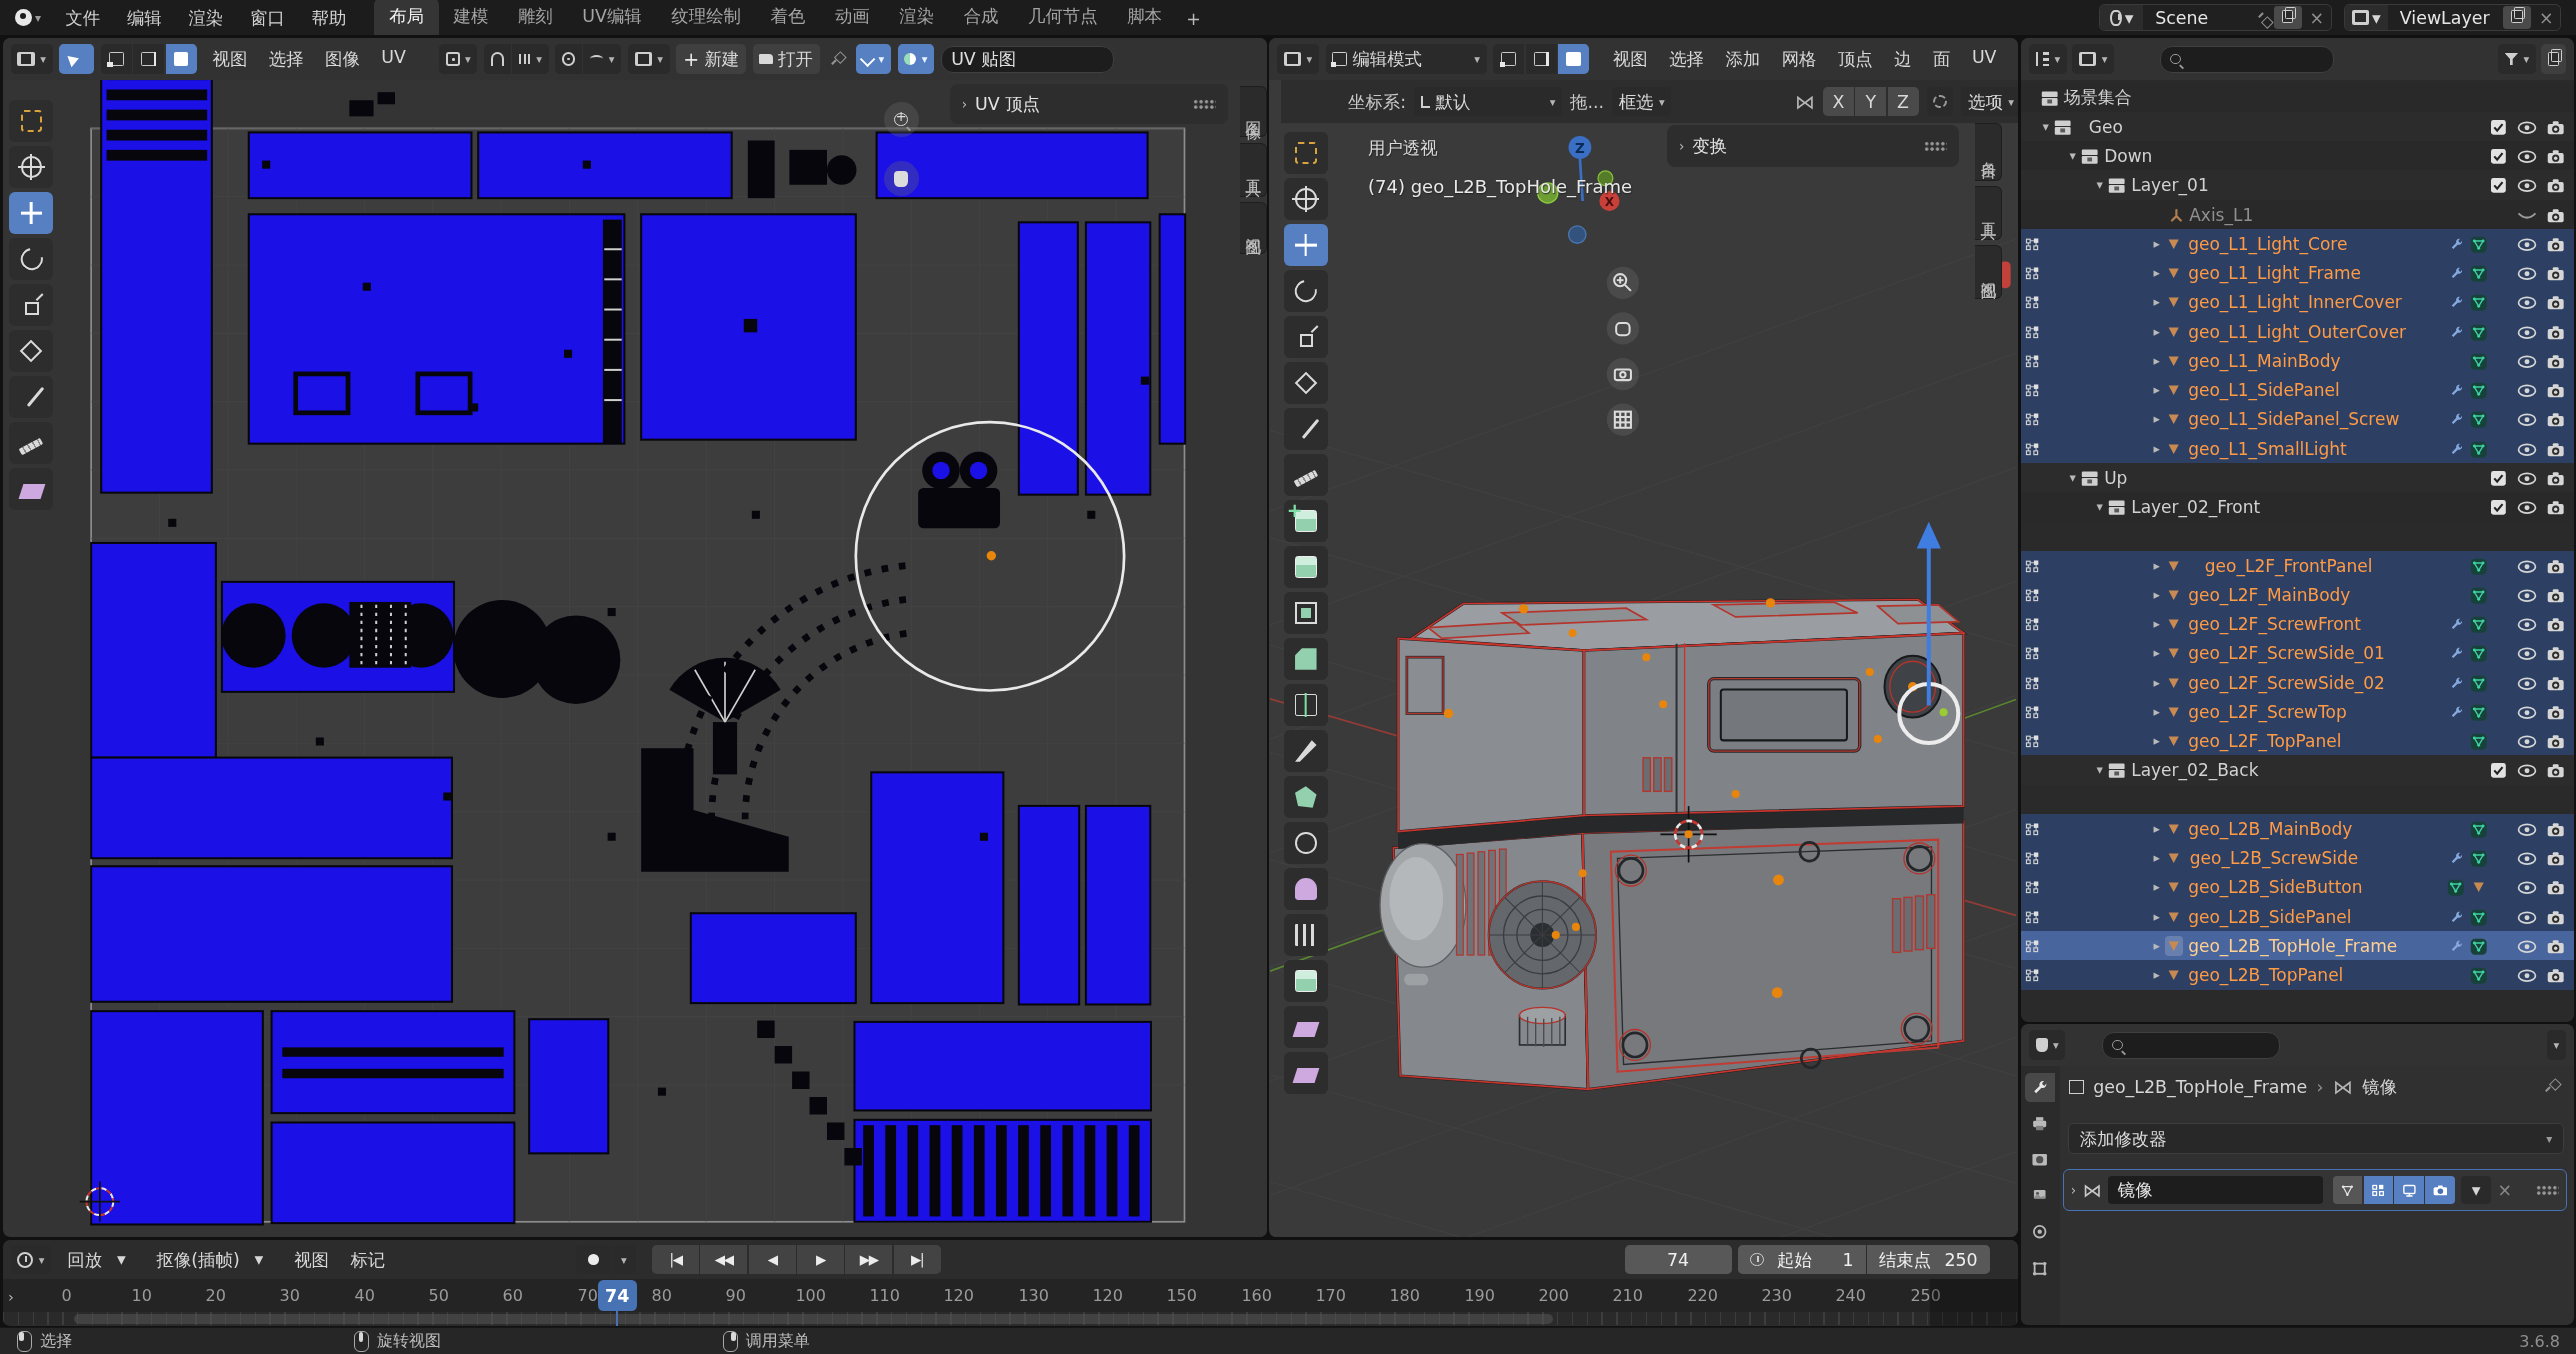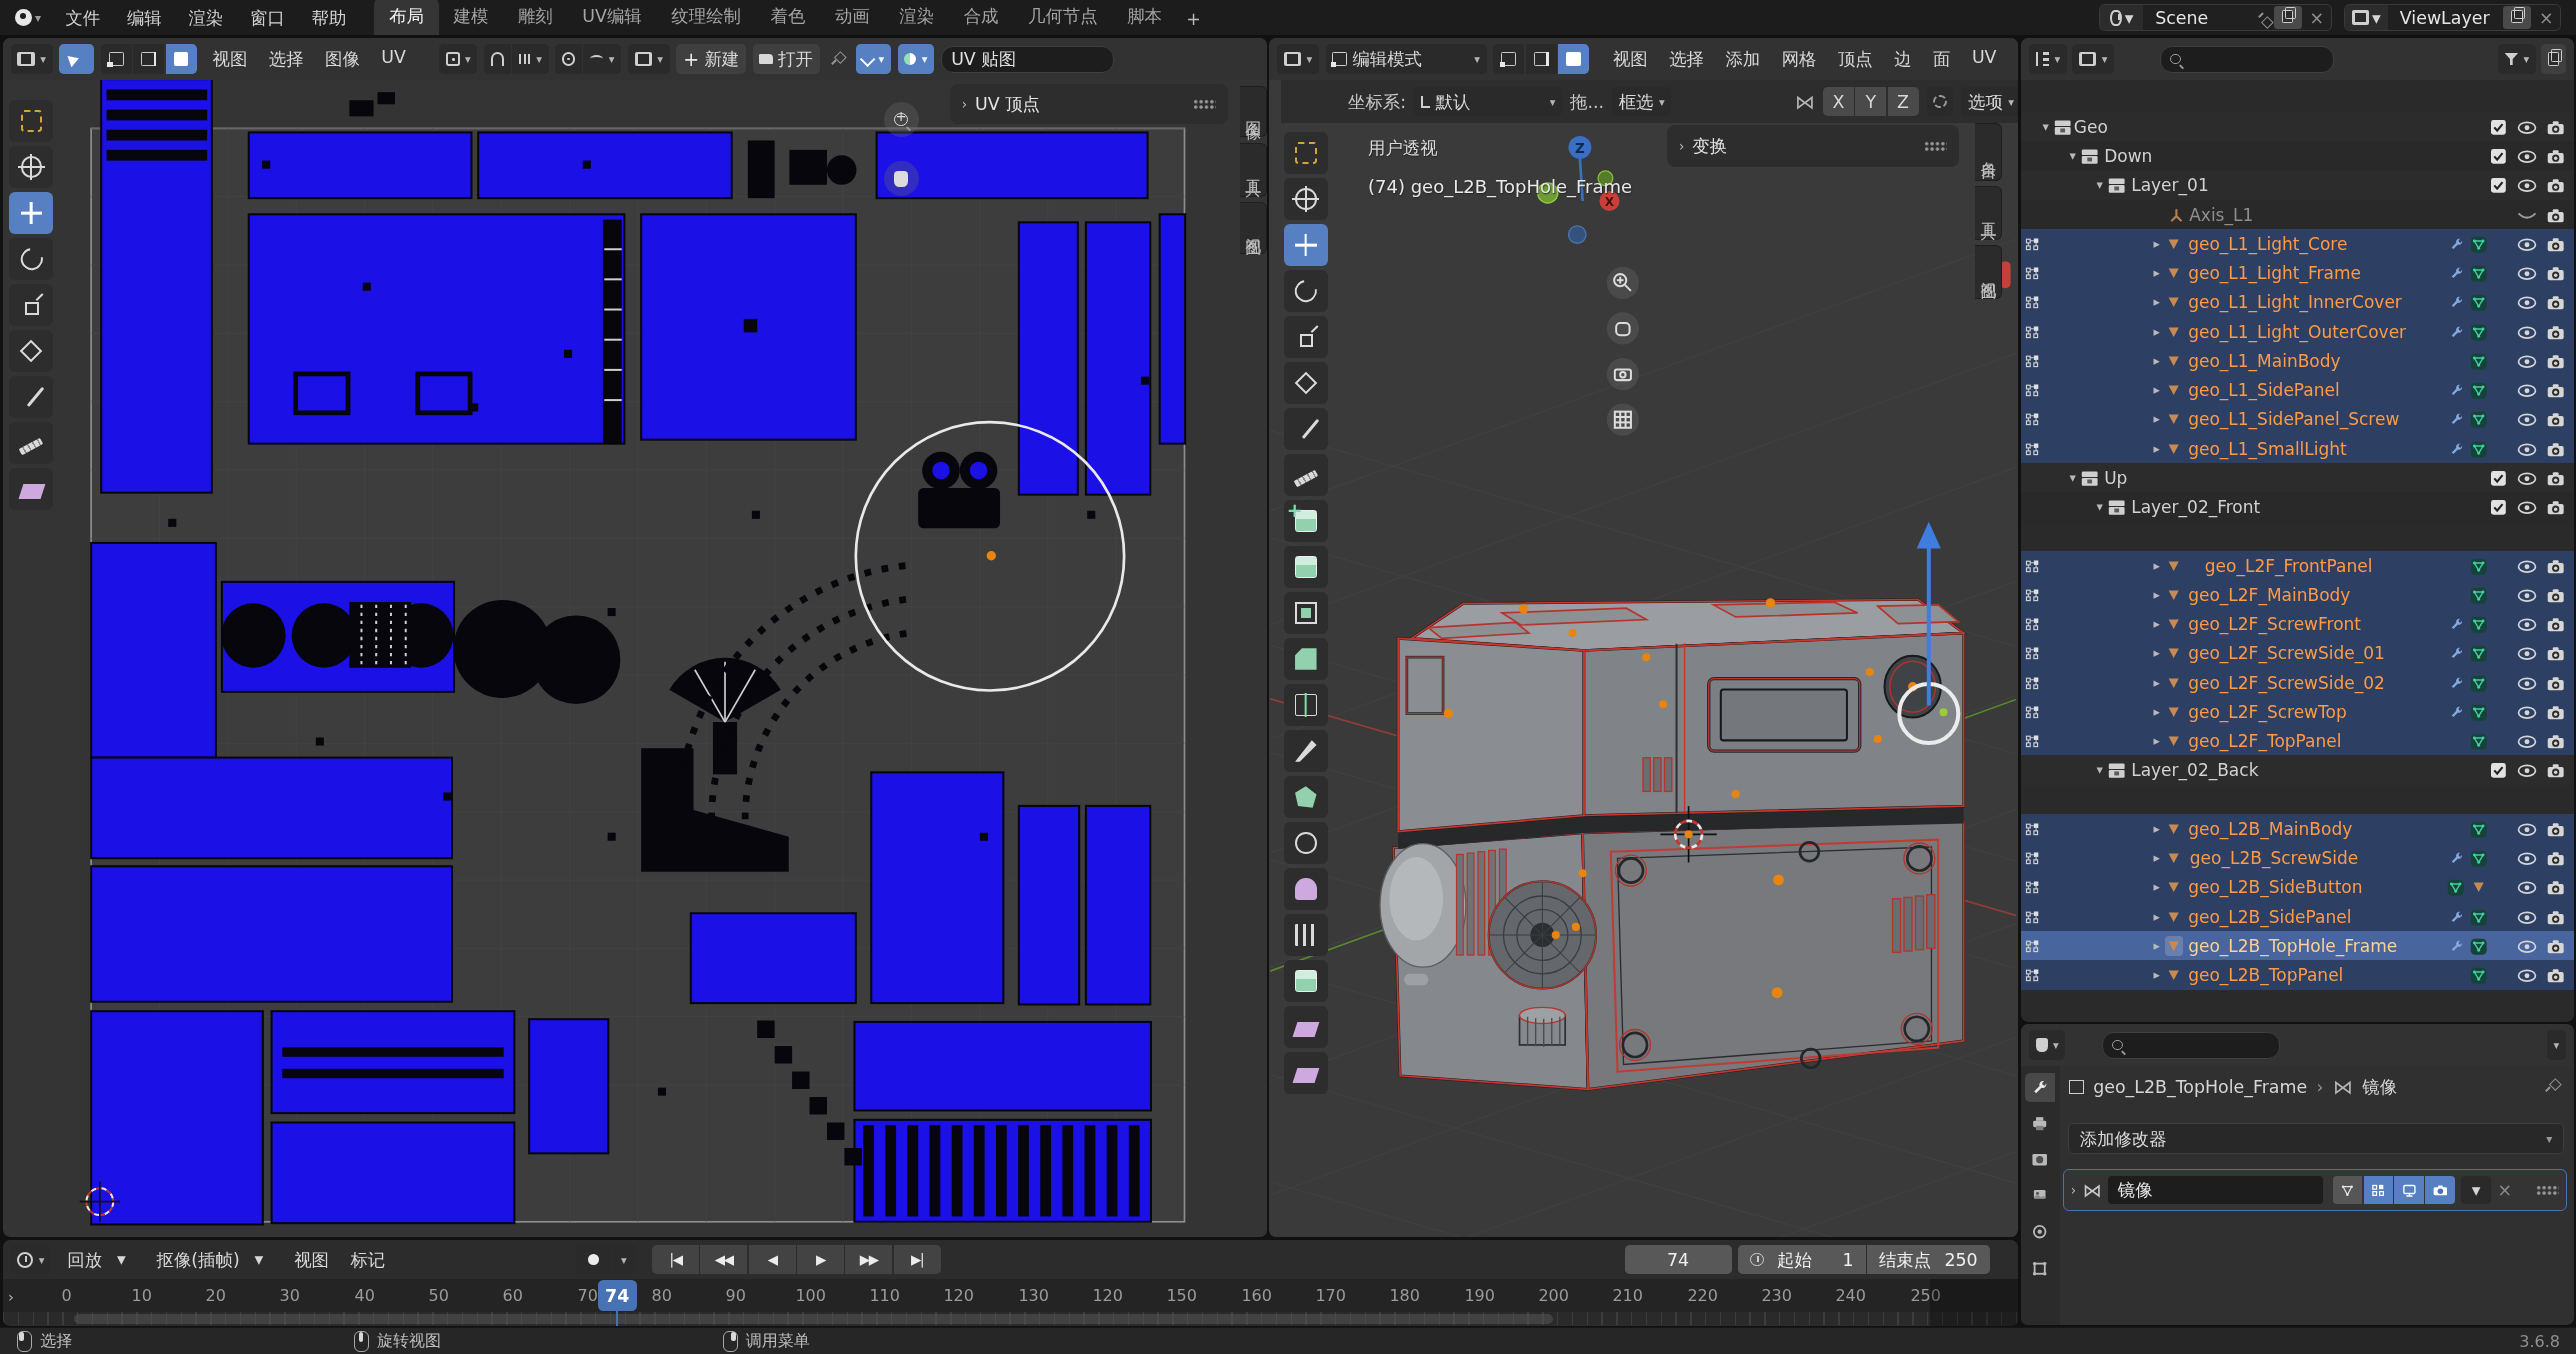--- a/index.html
+++ b/index.html
@@ -837,28 +837,38 @@
       <span style="flex:1"></span>
       <div class="hbtn">
           <span style="width:13.4px;height:12px;background:#cfcfcf;clip-path:polygon(0 0,100% 0,60% 50%,60% 100%,40% 100%,40% 50%)"></span>
           <span class="dd">▾</span>
         </div>
       <div class="hbtn" style="background:#3f3f3f">
           <span class="copyic"></span>
         </div>
     </div>
     <div id="outliner-rows" style="position:absolute; left:0; top:42px; width:553px; height:943px; overflow:hidden;">
+        <div class="orow even" style="top:2.7px">
+    <span style="margin-left:20px"><svg class="ic" viewBox="0 0 22 20">
+              <rect x="1" y="1" width="20" height="7" rx="1.5" fill="#cfcfcf"></rect>
+              <rect x="1" y="9" width="20" height="10" rx="1.5" fill="#cfcfcf"></rect>
+              <rect x="8" y="11" width="6" height="5" fill="#5a5a5a"></rect>
+            </svg></span>
+          <span class="lbl" style="margin-left:5.4px">场景集合</span>
+    <span class="micons" style="right:127px"></span>
+    <span class="ricons"></span>
+        </div>
         <div class="orow odd" style="top:32px">
     <span class="disc" style="margin-left:16px">▾</span>
           <span><svg class="ic" viewBox="0 0 22 20">
               <rect x="1" y="1" width="20" height="7" rx="1.5" fill="#cfcfcf"></rect>
               <rect x="1" y="9" width="20" height="10" rx="1.5" fill="#cfcfcf"></rect>
               <rect x="8" y="11" width="6" height="5" fill="#5a5a5a"></rect>
             </svg></span>
-          <span class="lbl" style="margin-left:2px">Geo</span>
+          <span class="lbl" style="margin-left:17px">Geo</span>
     <span class="micons" style="right:127px"></span>
     <span class="ricons">
             <span><svg class="ic sm" viewBox="0 0 18 18">
                 <rect width="18" height="18" rx="3" fill="#e2e2e2"></rect>
                 <path d="M4 9l3.5 4L14 5" fill="none" stroke="#222" stroke-width="2.6"></path>
               </svg></span>
             <span><svg class="ic" viewBox="0 0 26 16" style="width:20px">
                 <ellipse cx="13" cy="8" rx="11" ry="7" fill="none" stroke="#d6d6d6" stroke-width="2.2"></ellipse>
                 <circle cx="13" cy="8" r="3.2" fill="#d6d6d6"></circle>
               </svg></span>

